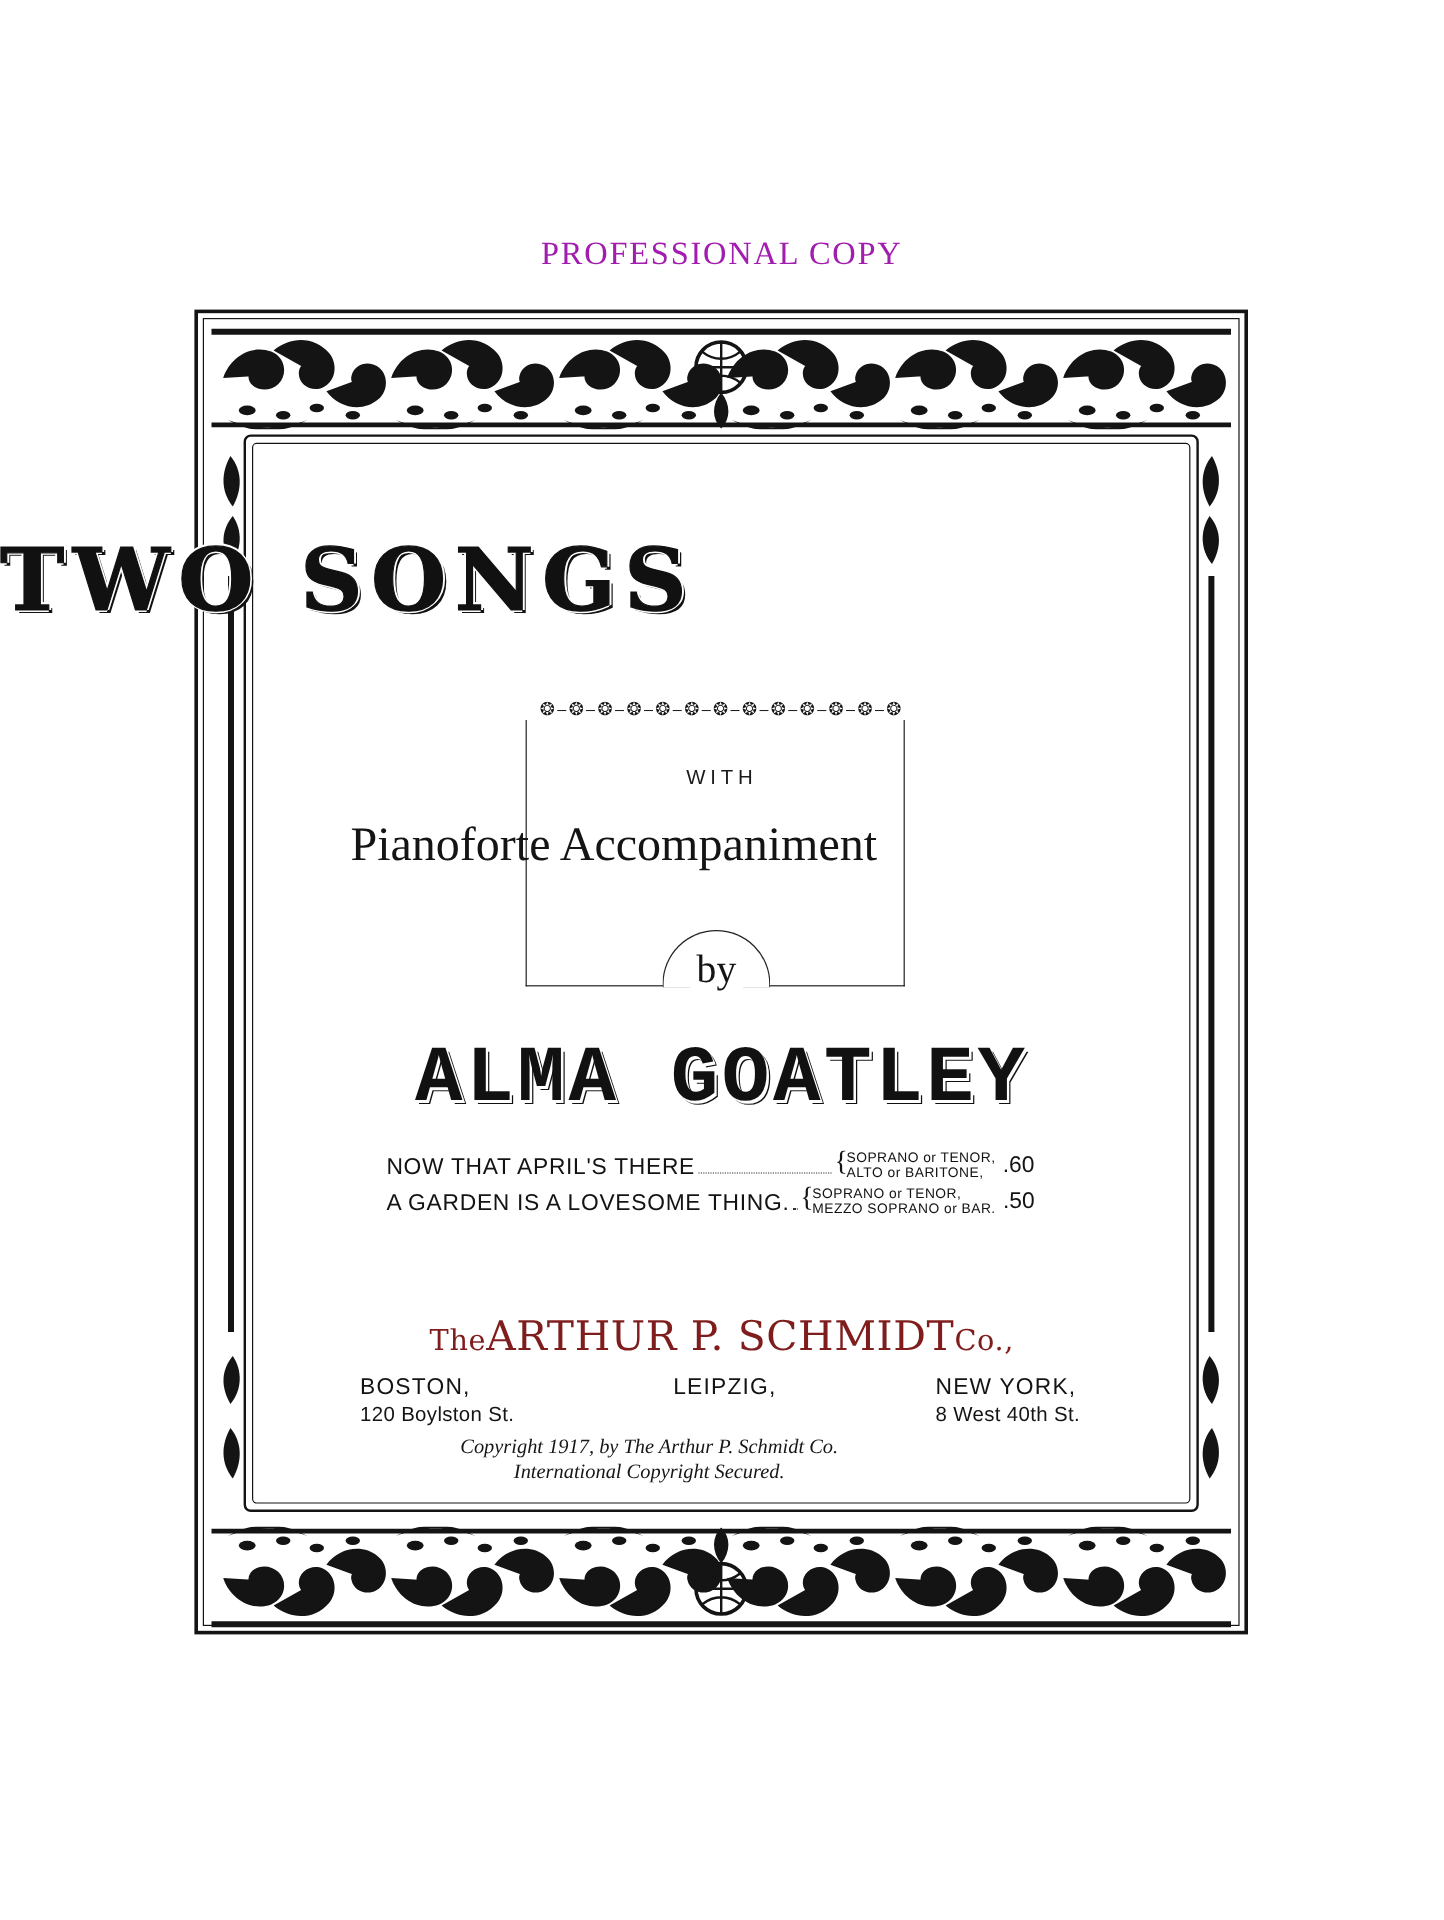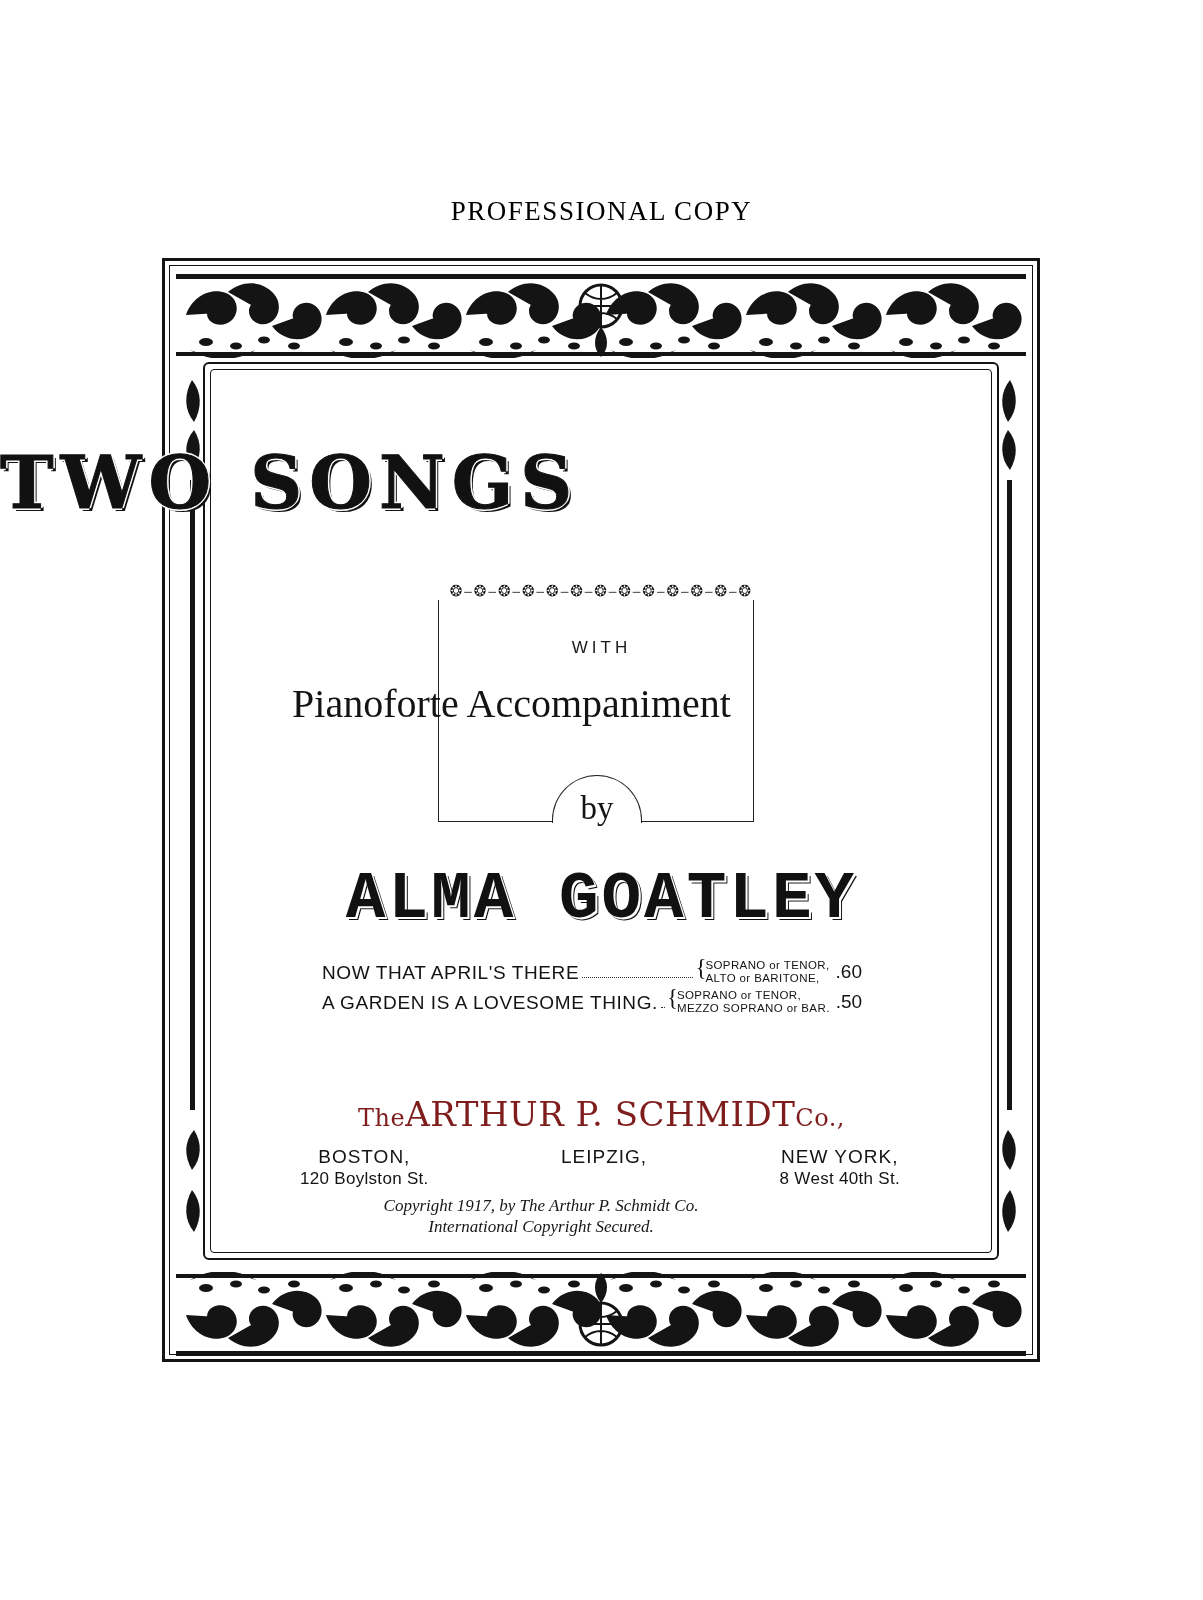--- a/index.html
+++ b/index.html
@@ -24,21 +24,21 @@
   
   .pro-copy {
     position: absolute;
     top: 196px;
     left: 0;
     width: 1203px;
     text-align: center;
     font-family: "Liberation Serif", serif;
     font-size: 27px;
     letter-spacing: 1.5px;
-    color: #000000;
+    color: #a21caf;
   }
 
   
   .frame-outer {
     position: absolute;
     left: 162px;
     top: 258px;
     width: 878px;
     height: 1104px;
     border: 3px solid #141414;
@@ -272,21 +272,20 @@
     font-size: 19px;
     letter-spacing: 1px;
     color: #141414;
   }
   .city-row {
     display: flex;
     justify-content: space-between;
     align-items: flex-start;
   }
   .city {
-    text-align: center;
     line-height: 22px;
   }
   .city .addr {
     font-size: 17px;
     letter-spacing: 0.3px;
   }
 
   .copyright {
     position: absolute;
     left: 0; top: 1195px;

